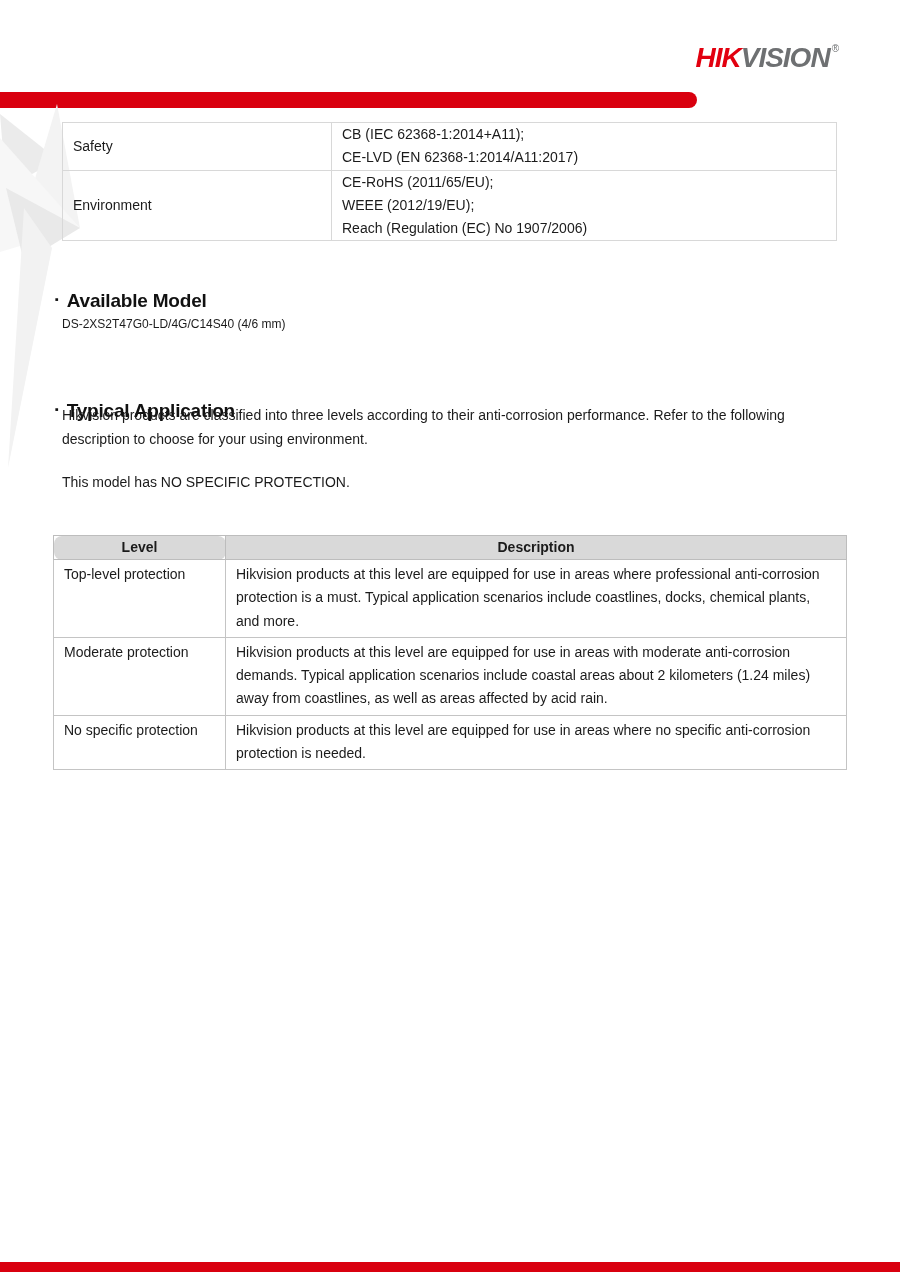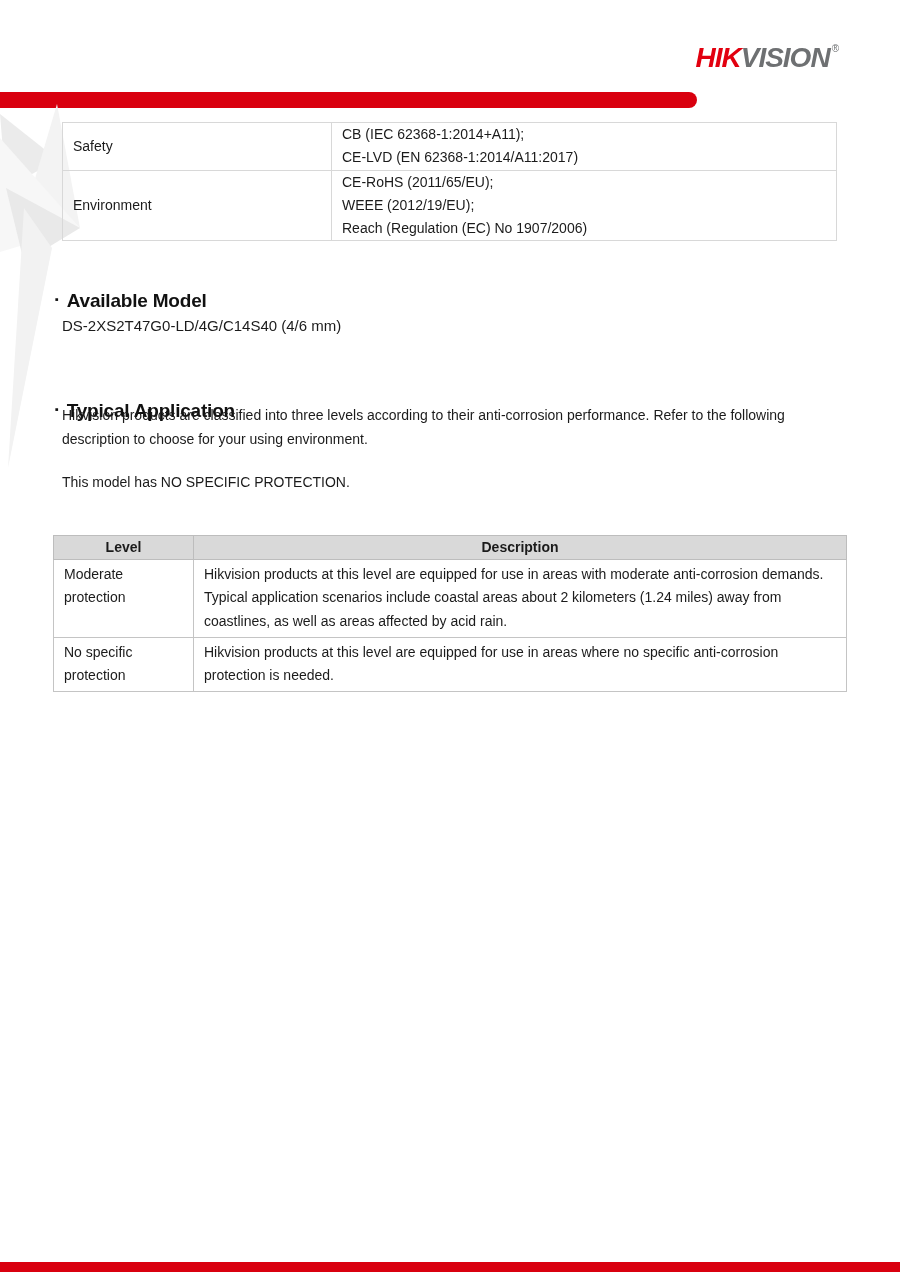--- a/index.html
+++ b/index.html
@@ -90,21 +90,21 @@
     vertical-align: 4px;
     margin-right: 8px;
   }
   .heading-available   { top: 290px; }
   .heading-application { top: 400px; }
 
   .model-line {
     position: absolute;
     left: 62px;
     top: 317px;
-    font-size: 15px;
+    font-size: 12px;
   }
   .intro-text {
     position: absolute;
     left: 62px;
     top: 403px;
     width: 752px;
     font-size: 14px;
     line-height: 24px;
   }
   .note-text {
@@ -125,21 +125,21 @@
   .prot-table th {
     background: #d9d9d9;
     border: 1px solid #bdbdbd;
     font-weight: bold;
     text-align: center;
     height: 23px;
     line-height: 23px;
     padding: 0 6px;
     font-size: 14px;
   }
-  .prot-table th.col-level { width: 140px; }
+  .prot-table th.col-level { width: 172px; border-radius: 8px; }
   .prot-table td {
     border: 1px solid #c4c4c4;
     vertical-align: top;
     padding: 3px 10px 4px 10px;
     line-height: 23.3px;
   }
 </style>
 </head>
 <body>
 
@@ -190,20 +190,24 @@
   <div class="intro-text">Hikvision products are classified into three levels according to their anti-corrosion performance. Refer to the following description to choose for your using environment.</div>
   <div class="note-text">This model has NO SPECIFIC PROTECTION.</div>
 
   <table class="prot-table">
     <tbody>
         <tr>
       <th class="col-level">Level</th>
       <th>Description</th>
     </tr>
     <tr>
+      <td>Top-level protection</td>
+      <td>Hikvision products at this level are equipped for use in areas where professional anti-corrosion protection is a must. Typical application scenarios include coastlines, docks, chemical plants, and more.</td>
+    </tr>
+    <tr>
       <td>Moderate protection</td>
       <td>Hikvision products at this level are equipped for use in areas with moderate anti-corrosion demands. Typical application scenarios include coastal areas about 2 kilometers (1.24 miles) away from coastlines, as well as areas affected by acid rain.</td>
     </tr>
     <tr>
       <td>No specific protection</td>
       <td>Hikvision products at this level are equipped for use in areas where no specific anti-corrosion protection is needed.</td>
     </tr>
   </tbody>
     </table>
 

